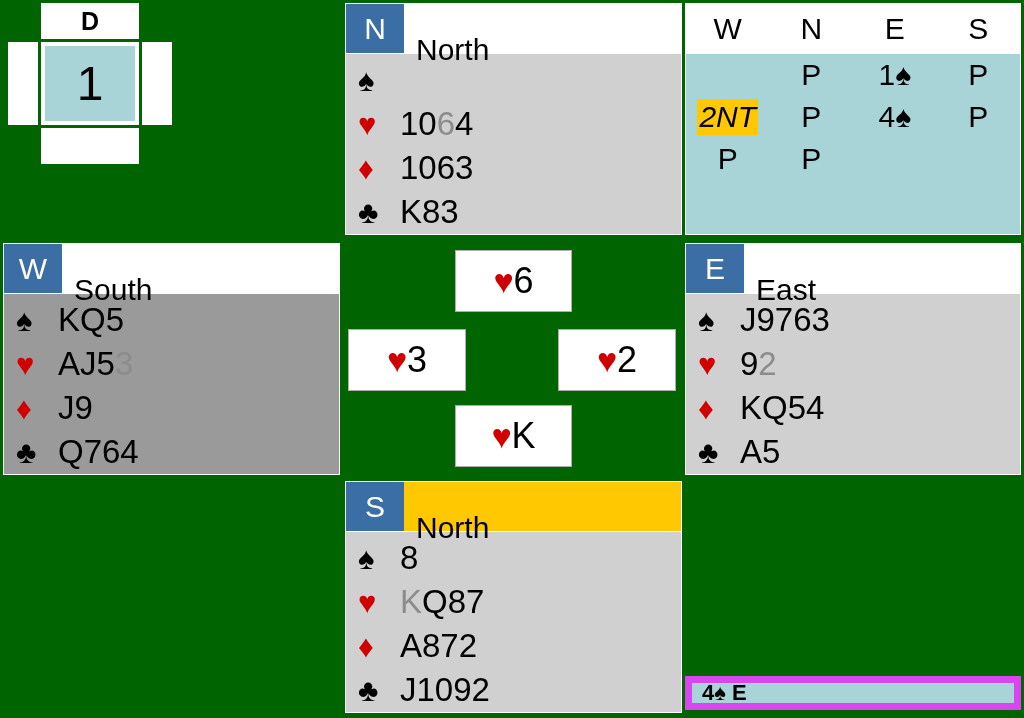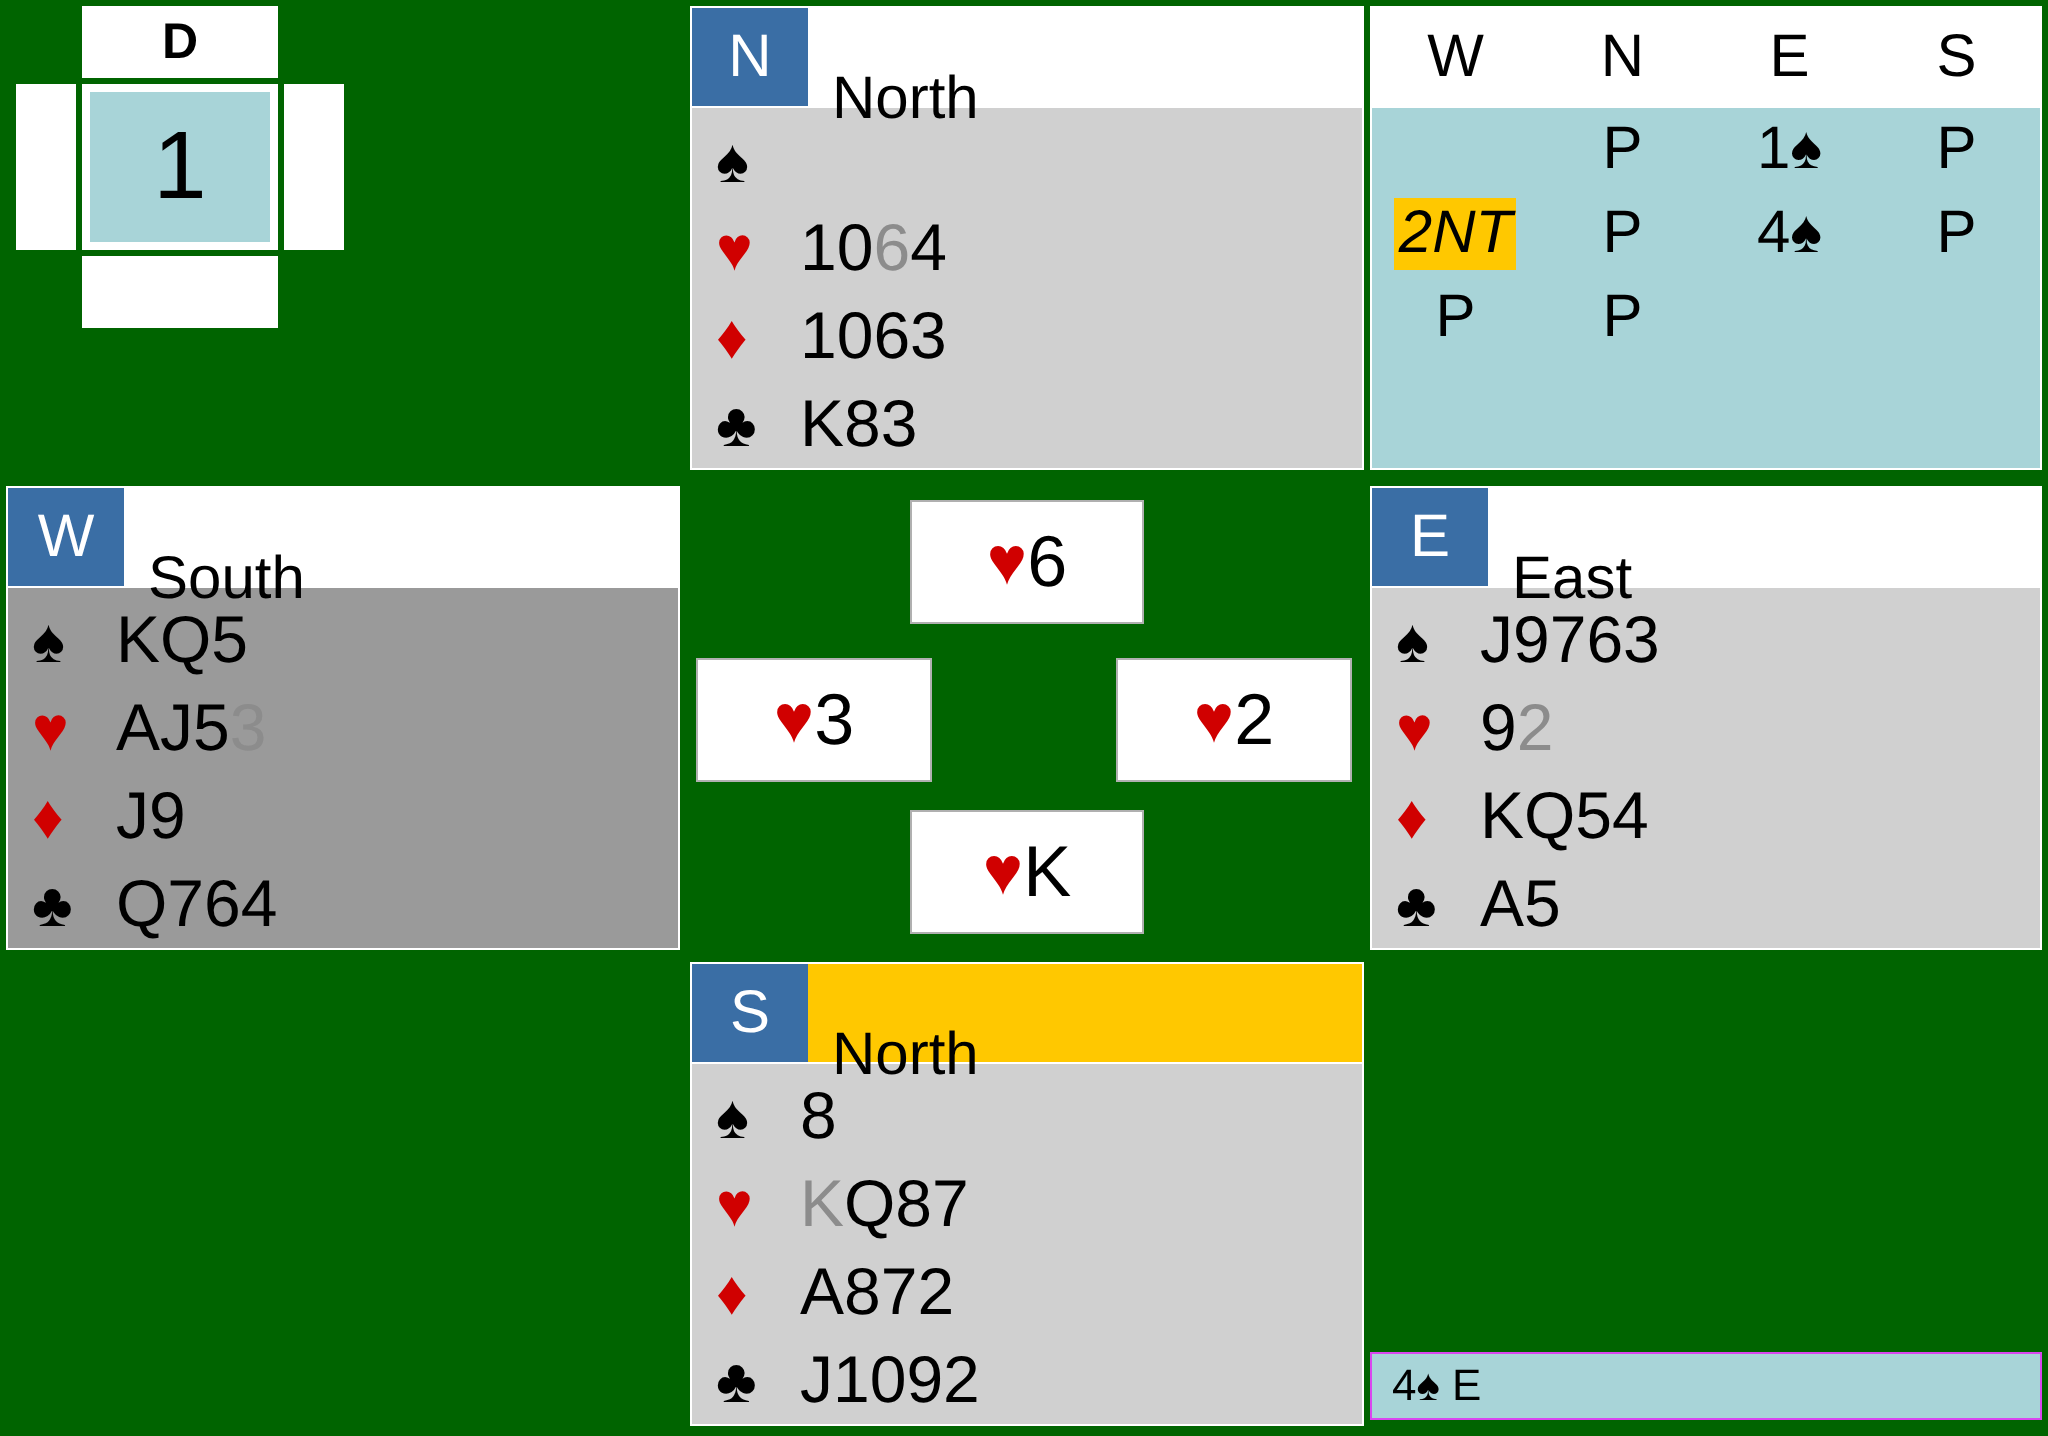--- a/index.html
+++ b/index.html
@@ -205,28 +205,29 @@
   .card-rank { color: #000000; }
 
   
   #status-bar {
     position: absolute;
     left: 685px;
     top: 676px;
     width: 336px;
     height: 34px;
     box-sizing: border-box;
-    border: 1px solid #d946ef;
+    border: 7px solid #d946ef;
     background: #a8d4d8;
     display: flex;
     align-items: center;
     justify-content: space-between;
     padding: 0 10px;
     font-size: 22px;
     color: #000000;
+    font-weight: bold;
   }
 </style>
 </head>
 <body>
 
 <div id="board-marker">
   <div class="vul-cell" id="vul-north">
     <div class="vul-label">D</div>
   </div>
   <div class="vul-cell" id="vul-west">

